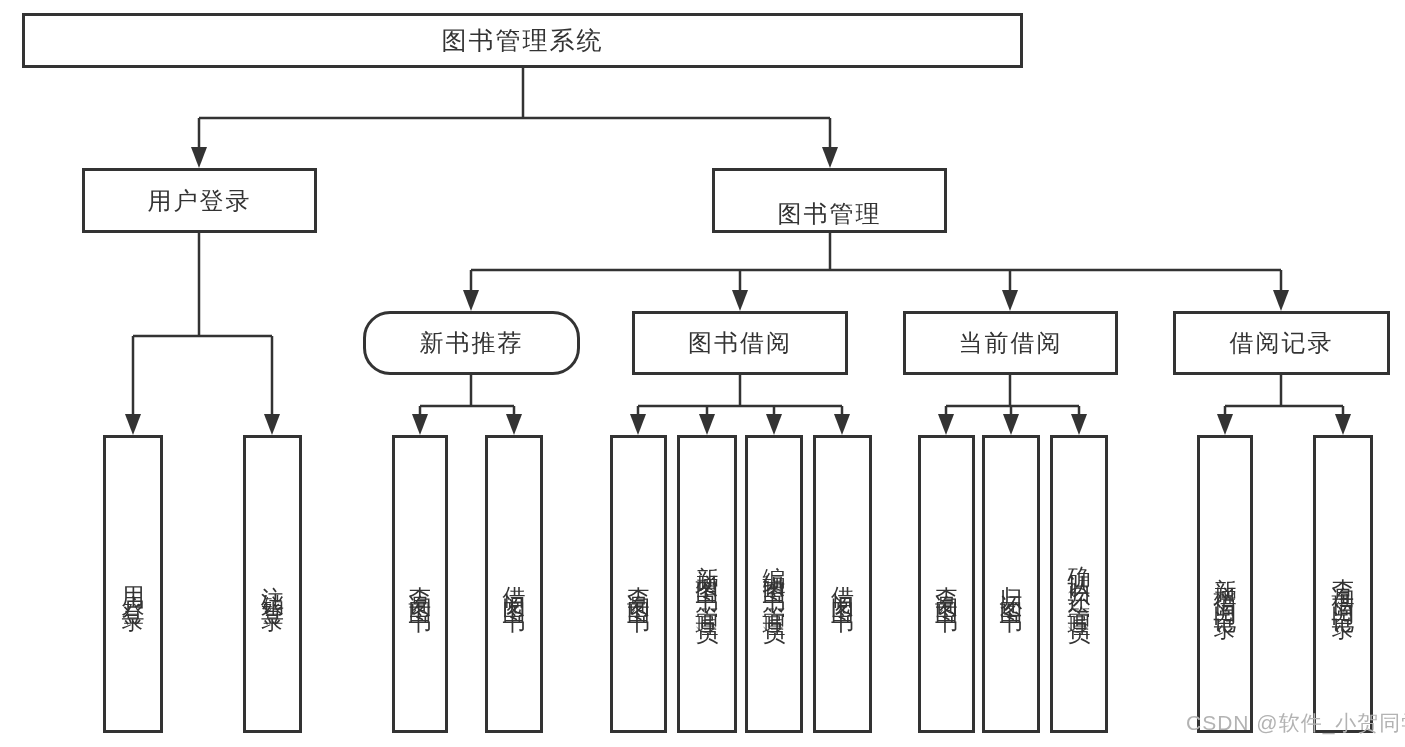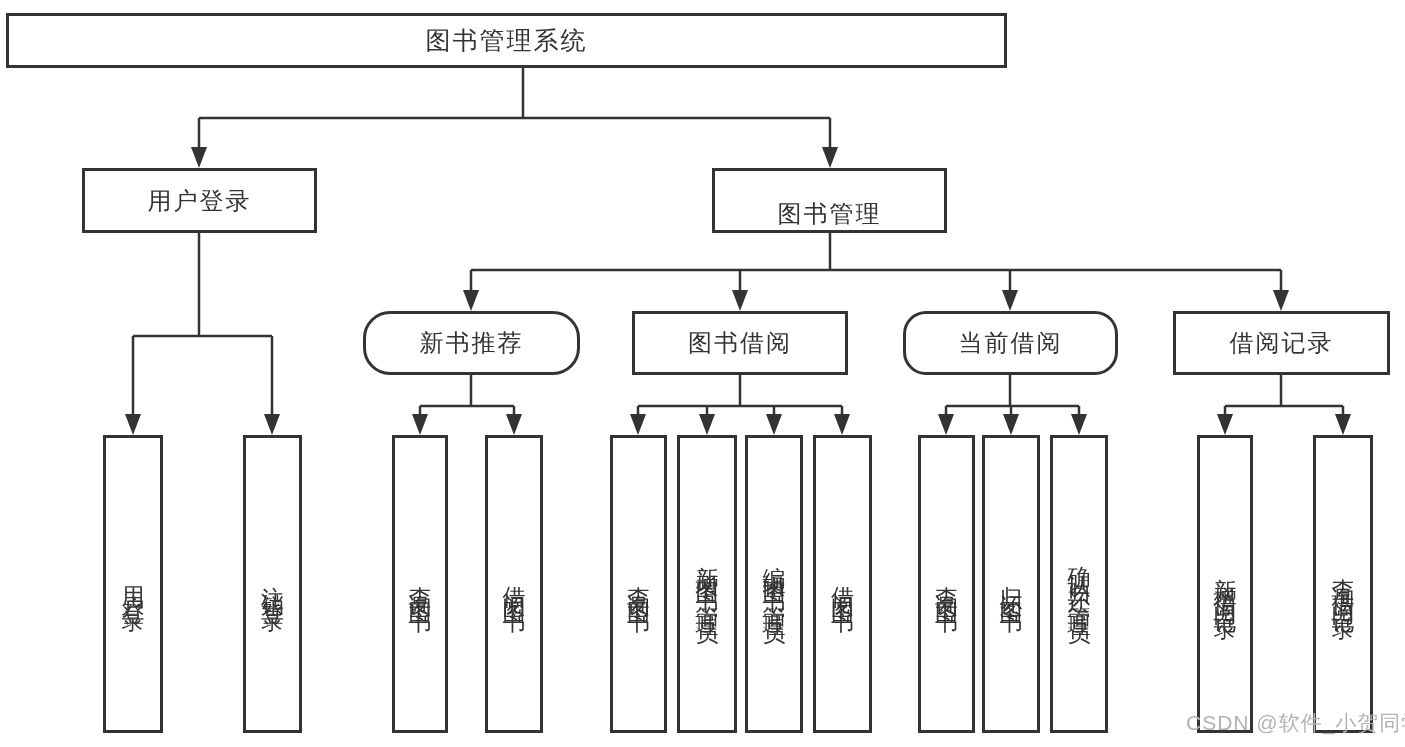--- a/index.html
+++ b/index.html
@@ -107,38 +107,38 @@
       <polygon points="766,414 782,414 774,435"></polygon>
       <polygon points="834,414 850,414 842,435"></polygon>
       <polygon points="938,414 954,414 946,435"></polygon>
       <polygon points="1003,414 1019,414 1011,435"></polygon>
       <polygon points="1071,414 1087,414 1079,435"></polygon>
       <polygon points="1217,414 1233,414 1225,435"></polygon>
       <polygon points="1335,414 1351,414 1343,435"></polygon>
     </g>
   </svg>
 
-  <div class="box h root" style="left:6px; top:13px; width:1001px; height:55px;">
+  <div class="box h root" style="left:22px; top:13px; width:1001px; height:55px;">
     <span>图书管理系统</span>
   </div>
 
   <div class="box h" style="left:82px; top:168px; width:235px; height:65px;">
     <span>用户登录</span>
   </div>
   <div class="box h" style="left:712px; top:168px; width:235px; height:65px;align-items:flex-end;">
     <span>图书管理</span>
   </div>
 
   <div class="box h" style="left:363px; top:311px; width:217px; height:64px;border-radius:27px;">
     <span>新书推荐</span>
   </div>
   <div class="box h" style="left:632px; top:311px; width:216px; height:64px;">
     <span>图书借阅</span>
   </div>
-  <div class="box h" style="left:903px; top:311px; width:215px; height:64px;border-radius:23px;">
+  <div class="box h" style="left:903px; top:311px; width:215px; height:64px;">
     <span>当前借阅</span>
   </div>
   <div class="box h" style="left:1173px; top:311px; width:217px; height:64px;">
     <span>借阅记录</span>
   </div>
 
   <div class="box v" style="left:103px; top:435px; width:60px; height:298px;">
     <span>用户登录</span>
   </div>
   <div class="box v" style="left:243px; top:435px; width:59px; height:298px;">

